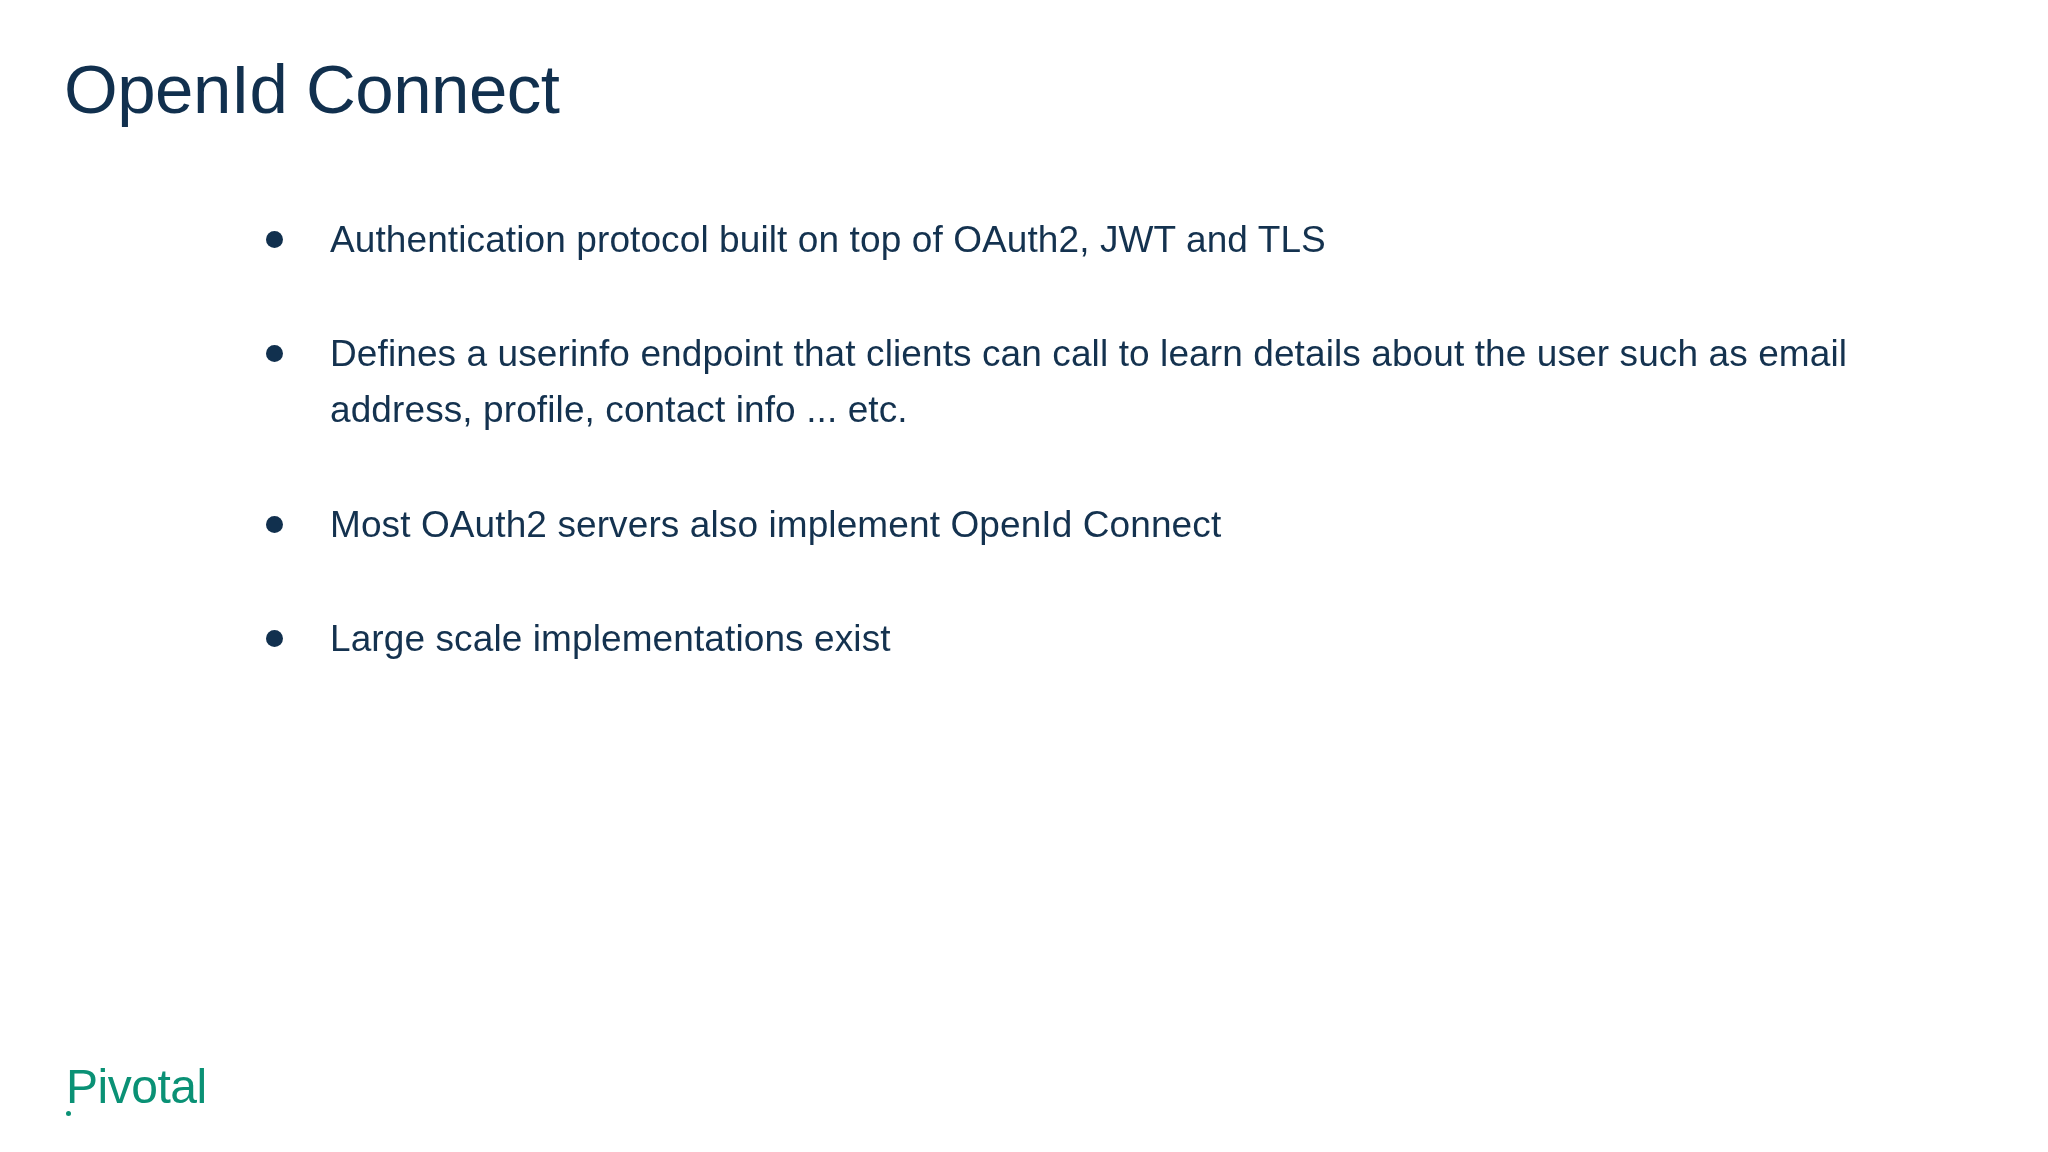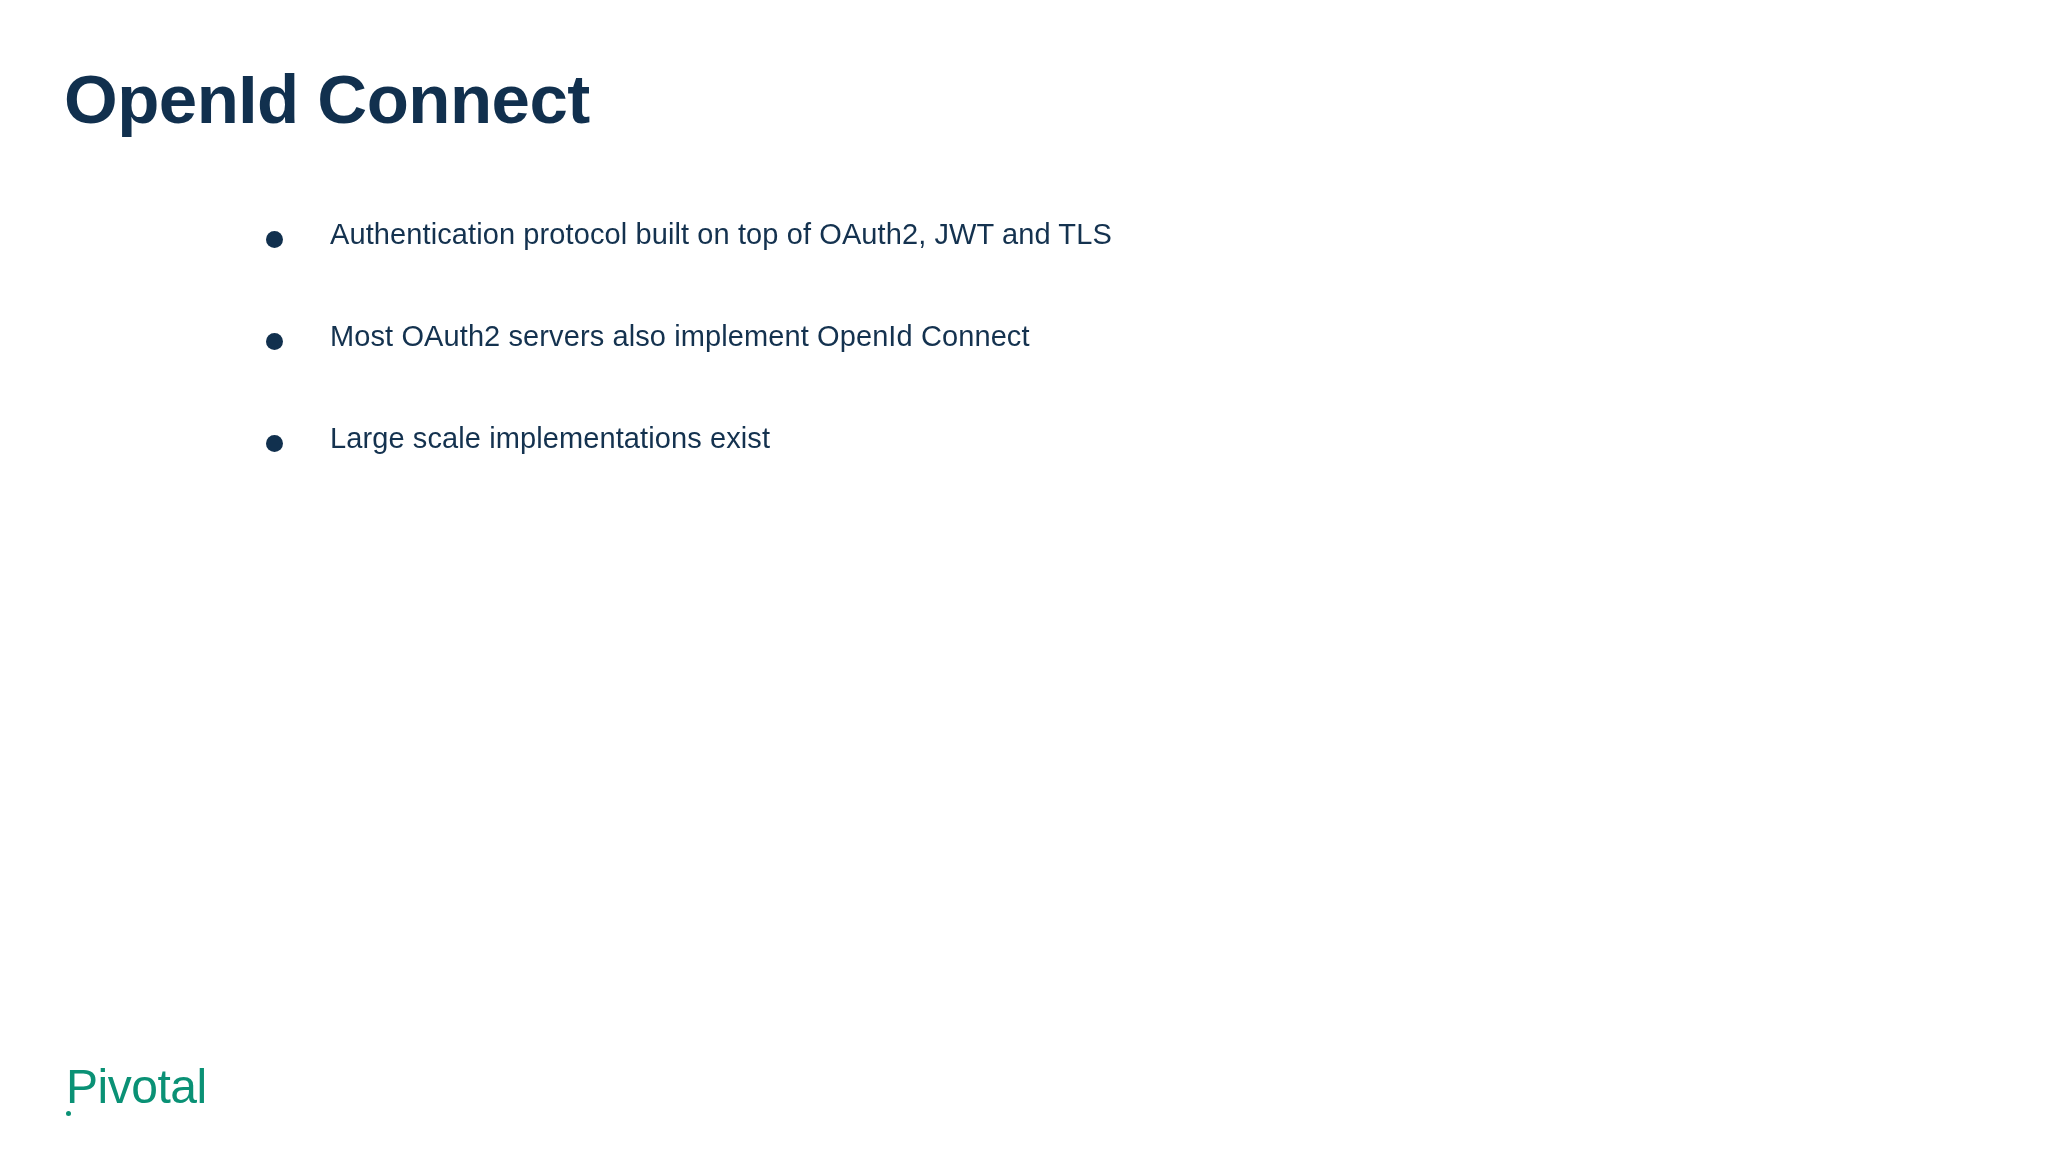--- a/index.html
+++ b/index.html
@@ -18,23 +18,23 @@
     width: 2048px;
     height: 1152px;
     background: #ffffff;
     overflow: hidden;
     box-sizing: border-box;
   }
 
   .slide-title {
     position: absolute;
     left: 64px;
-    top: 48px;
+    top: 38px;
     font-size: 69px;
-    font-weight: 700;
+    font-weight: 400;
     letter-spacing: -0.5px;
     line-height: 1.15;
     color: #11304e;
     white-space: nowrap;
     margin-top: 12px;
   }
 
   .bullet-list {
     position: absolute;
     left: 258px;
@@ -42,21 +42,21 @@
     width: 1740px;
     list-style: none;
     margin: 0;
     padding: 0;
   }
 
   .bullet-item {
     position: relative;
     padding-left: 72px;
     margin-bottom: 58px;
-    font-size: 29px;
+    font-size: 37px;
     font-weight: 400;
     line-height: 1.52;
     color: #14324f;
     letter-spacing: 0.1px;
   }
 
   .bullet-item:last-child {
     margin-bottom: 0;
     margin-top: 24px;
   }
@@ -109,20 +109,24 @@
 
   <h1 class="slide-title">OpenId Connect</h1>
 
   <ul class="bullet-list">
     <li class="bullet-item">
       <span class="bullet-marker"></span>
       <span class="bullet-text">Authentication protocol built on top of OAuth2, JWT and TLS</span>
     </li>
     <li class="bullet-item">
       <span class="bullet-marker"></span>
+      <span class="bullet-text">Defines a userinfo endpoint that clients can call to learn details about the user such as email address, profile, contact info ... etc.</span>
+    </li>
+    <li class="bullet-item">
+      <span class="bullet-marker"></span>
       <span class="bullet-text">Most OAuth2 servers also implement OpenId Connect</span>
     </li>
     <li class="bullet-item">
       <span class="bullet-marker"></span>
       <span class="bullet-text">Large scale implementations exist</span>
     </li>
   </ul>
 
   <div class="logo">
     <span class="logo-wordmark">Pivotal</span>

